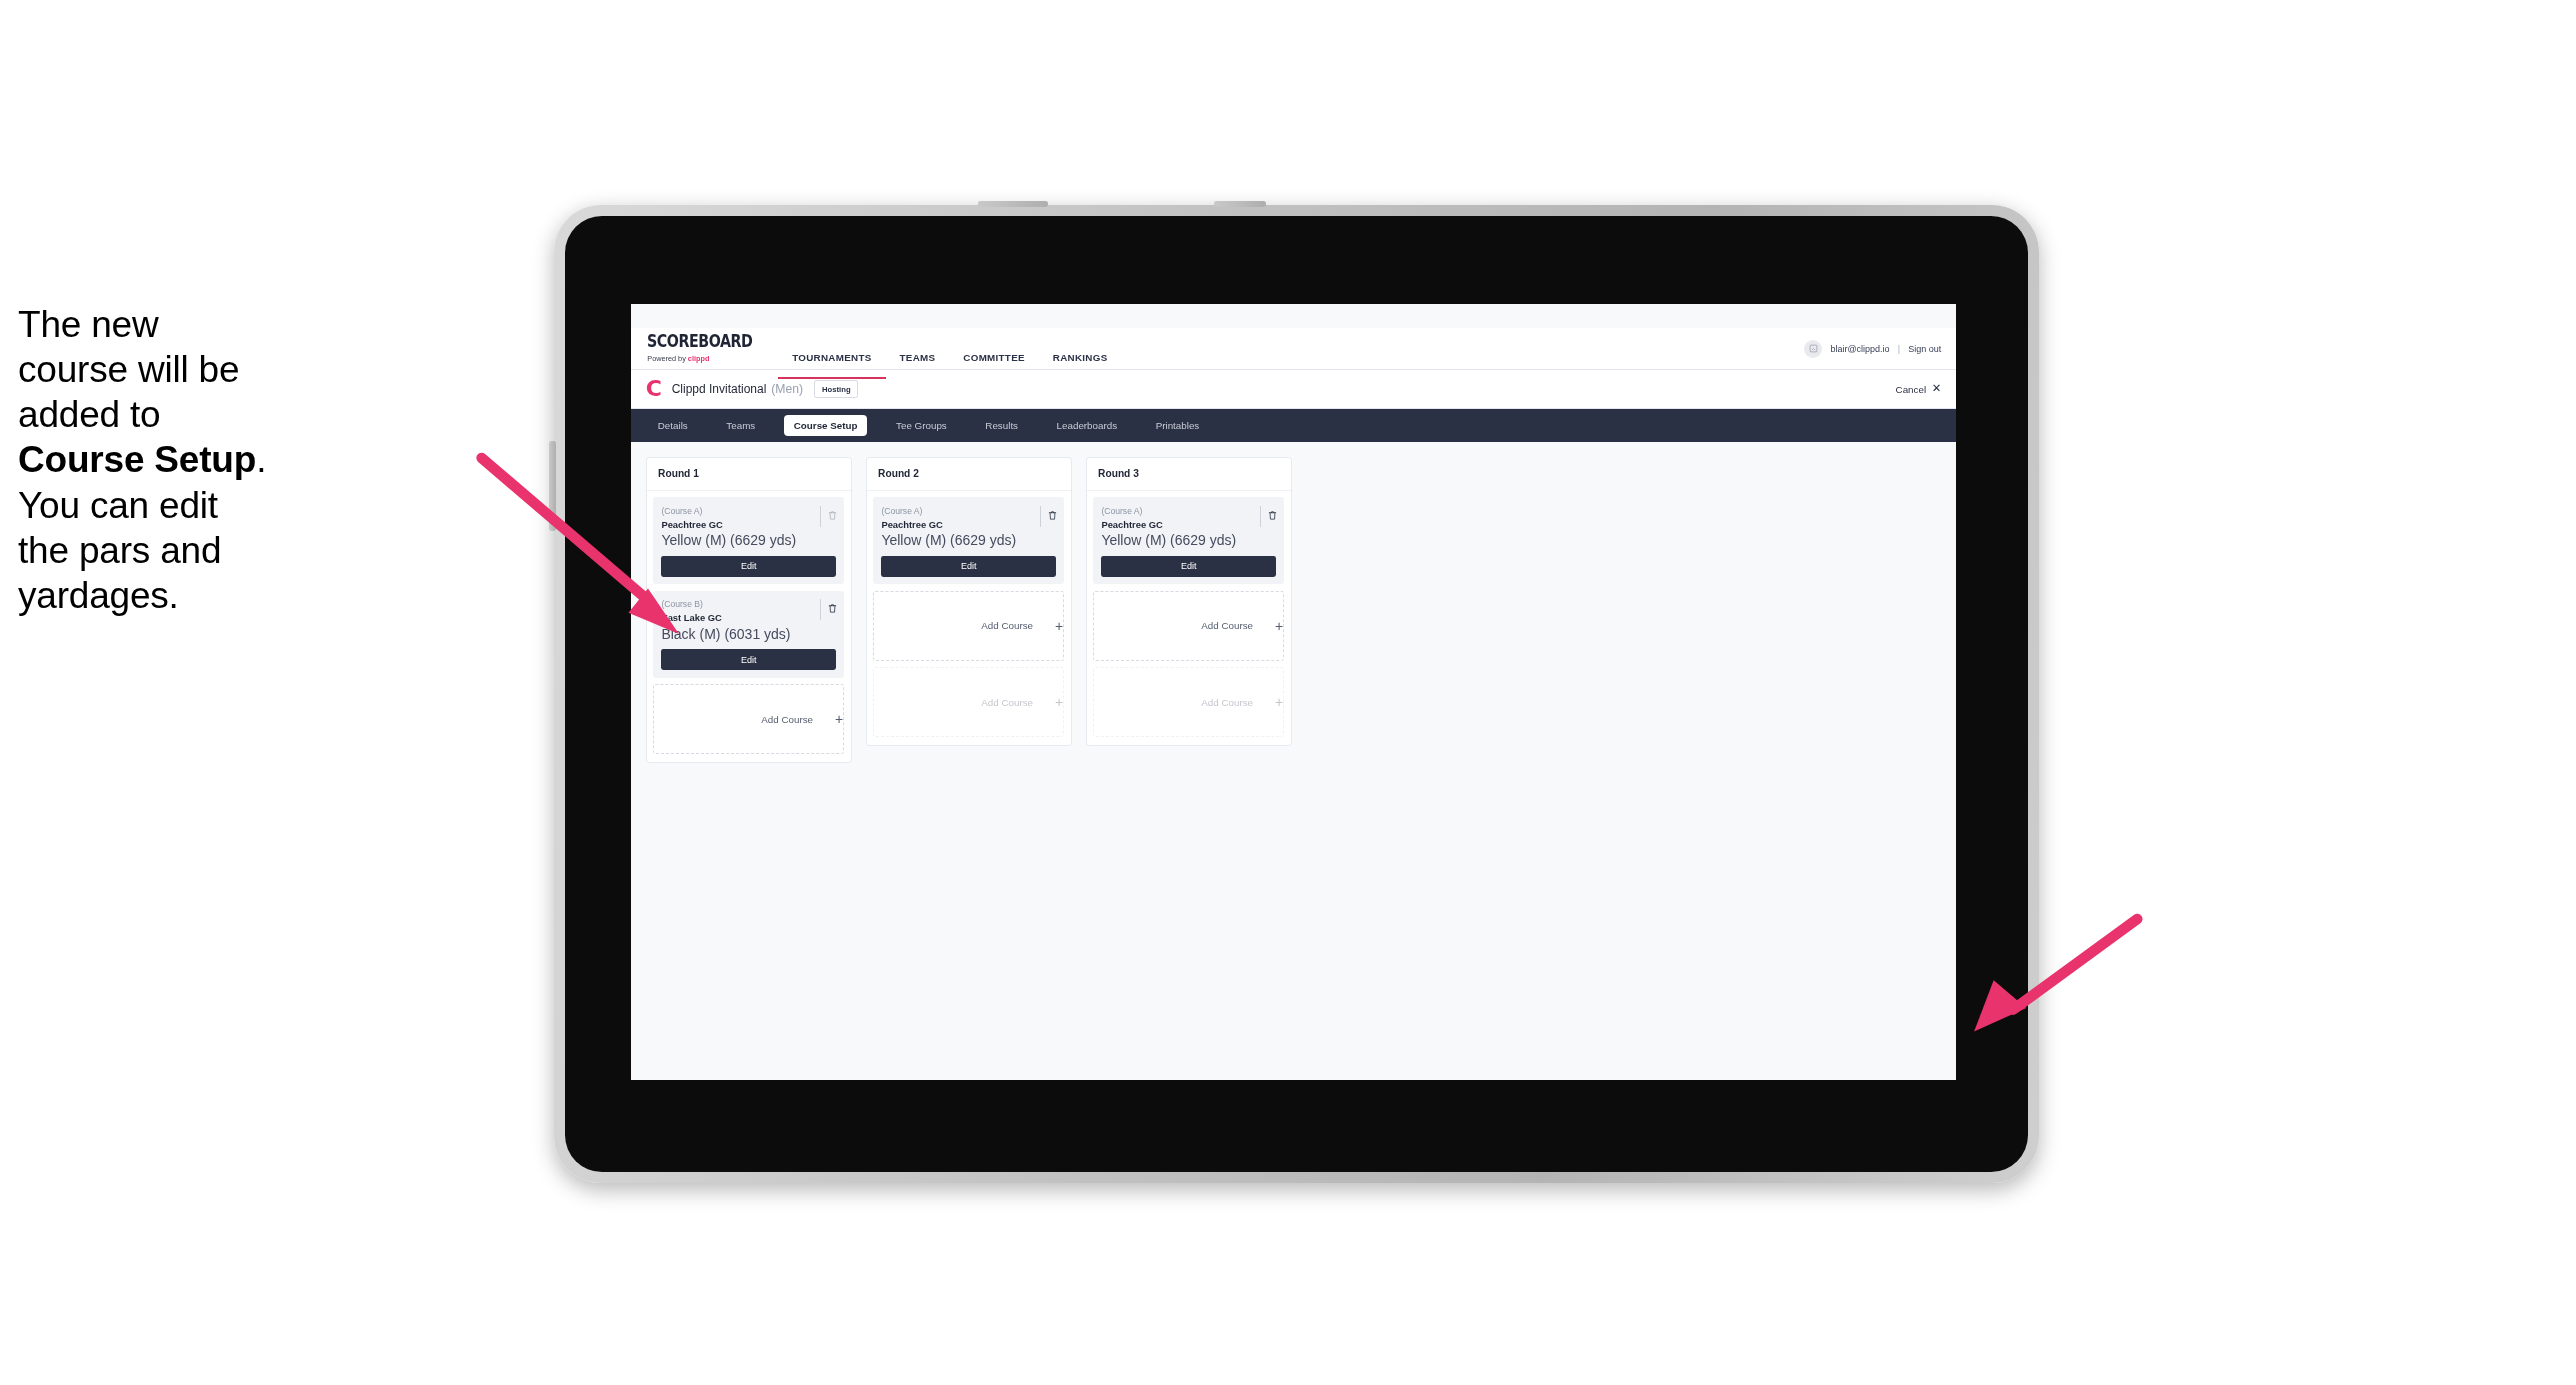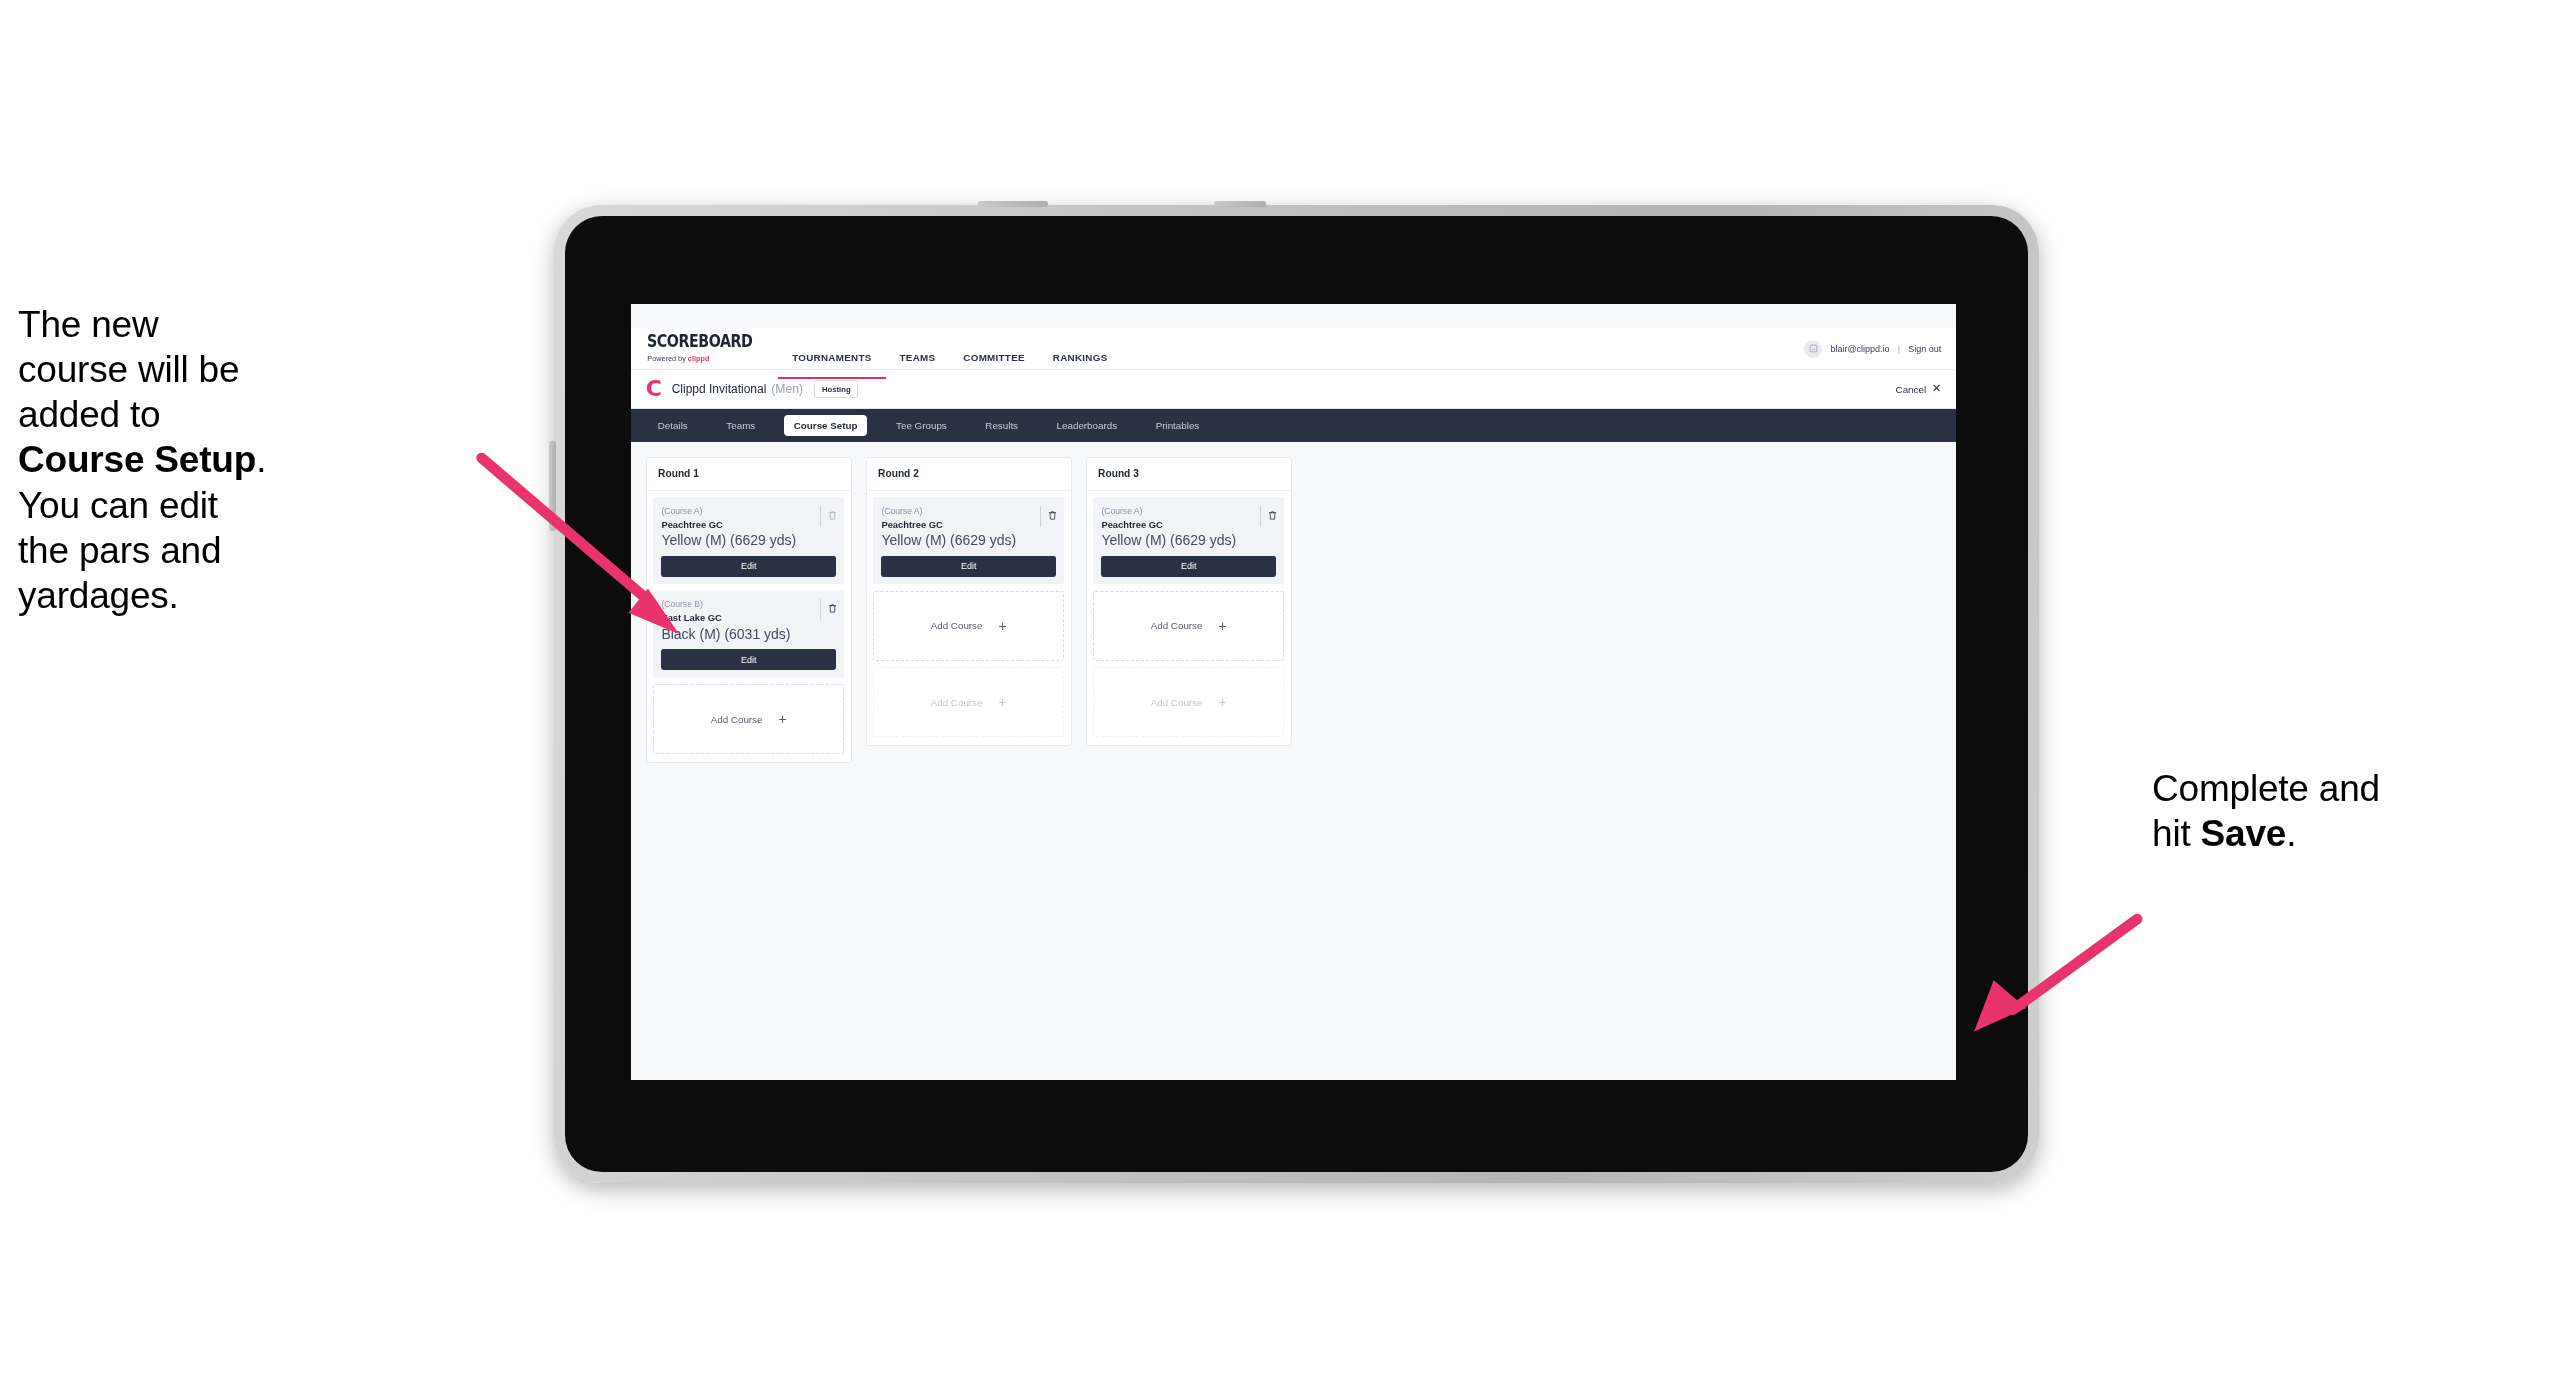--- a/index.html
+++ b/index.html
@@ -160,45 +160,41 @@
   .trash { cursor:pointer; display:block; }
   .trash.disabled { opacity:.33; cursor:default; }
   .edit-btn {
     display:block; width:100%; background:#2b3145; color:#fff;
     font-size:9px; text-align:center; padding:5.7px 0; border-radius:2.4px;
     cursor:pointer; border:none; font-family:inherit;
   }
 
   .add-card {
     border:0.8px dashed #d7dae2; border-radius:2.4px;
-    height: 70px; display:flex; align-items:center; justify-content:center;
-    gap:16px; font-size:9.8px; color:#555c6e; cursor:pointer; background:#fff;
+    height: 70px; display:flex; align-items:center; justify-content:flex-end;
+    gap:22px; font-size:9.8px; color:#555c6e; cursor:pointer; background:#fff;
   }
   .add-card .plus { font-size:14px; line-height:1; color:#555c6e; font-weight:300; }
   .add-card.muted { opacity:.35; cursor:default; }
 </style>
 </head>
 <body>
 
 <div id="stage">
 
   <div id="annot-left" class="annot">
     <span>The new</span><br>
     <span>course will be</span><br>
     <span>added to</span><br>
     <b>Course Setup</b><span>.</span><br>
     <span>You can edit</span><br>
     <span>the pars and</span><br>
     <span>yardages.</span>
   </div>
 
-  <div id="annot-right" class="annot">
-    <span>Complete and</span><br>
-    <span>hit </span><b>Save</b><span>.</span>
-  </div>
 
   <div id="tablet">
     <div class="tab-btn" id="btn-power"></div>
     <div class="tab-btn" id="btn-vol-a"></div>
     <div class="tab-btn" id="btn-left-1"></div>
     <div class="cam-dot" id="cam-1"></div>
     <div class="cam-dot" id="cam-2"></div>
     <div class="cam-dot" id="cam-3"></div>
     <div class="cam-dot" id="cam-4"></div>
     <div id="tablet-screen"></div>

